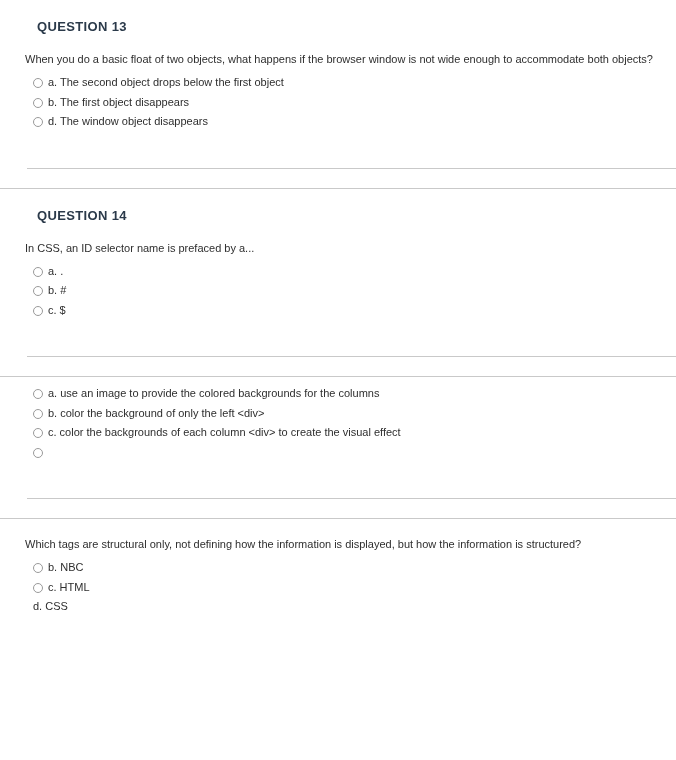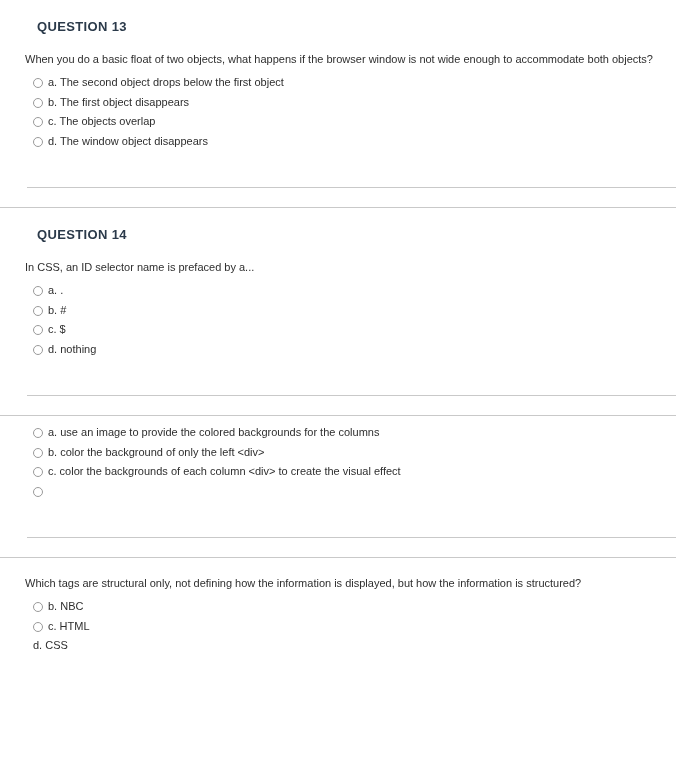--- a/index.html
+++ b/index.html
@@ -113,24 +113,20 @@
       <li class="option-row">
         <span class="radio-circle"></span>
         <span class="option-label">a. The second object drops below the first object</span>
       </li>
       <li class="option-row">
         <span class="radio-circle"></span>
         <span class="option-label">b. The first object disappears</span>
       </li>
       <li class="option-row">
         <span class="radio-circle"></span>
-        <span class="option-label">c. The objects overlap</span>
-      </li>
-      <li class="option-row">
-        <span class="radio-circle"></span>
         <span class="option-label">d. The window object disappears</span>
       </li>
     </ul>
     <div class="spacer-before-inset"></div>
     <div class="rule-inset"></div>
     <div class="spacer-between-rules"></div>
     <div class="rule-full"></div>
   </div>
 
   <div class="question-block">
@@ -142,24 +138,20 @@
         <span class="option-label">a. .</span>
       </li>
       <li class="option-row">
         <span class="radio-circle"></span>
         <span class="option-label">b. #</span>
       </li>
       <li class="option-row">
         <span class="radio-circle"></span>
         <span class="option-label">c. $</span>
       </li>
-      <li class="option-row">
-        <span class="radio-circle"></span>
-        <span class="option-label">d. nothing</span>
-      </li>
     </ul>
     <div class="spacer-before-inset"></div>
     <div class="rule-inset"></div>
     <div class="spacer-between-rules"></div>
     <div class="rule-full"></div>
   </div>
 
   <div class="question-block">
     <ul class="options-list">
       <li class="option-row">

